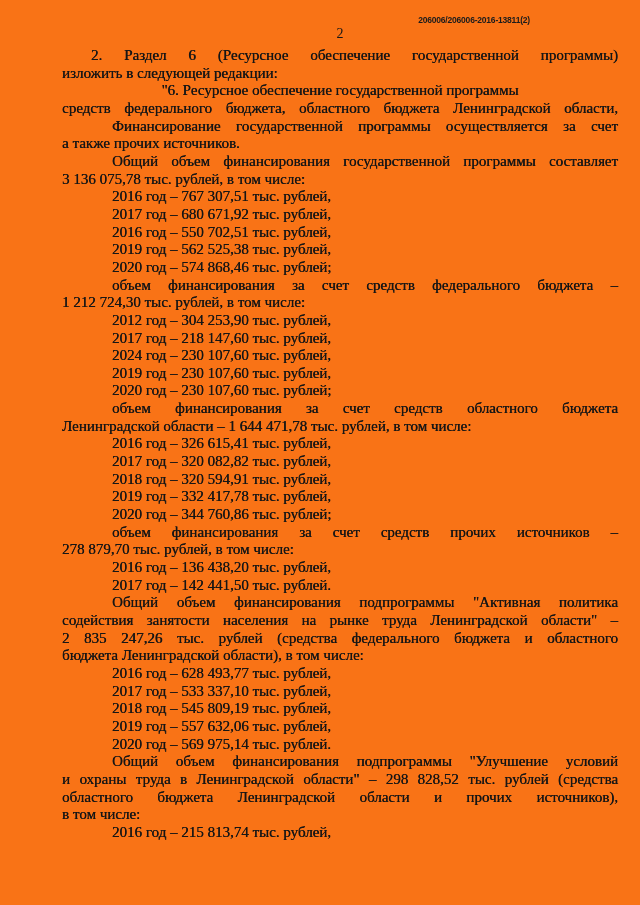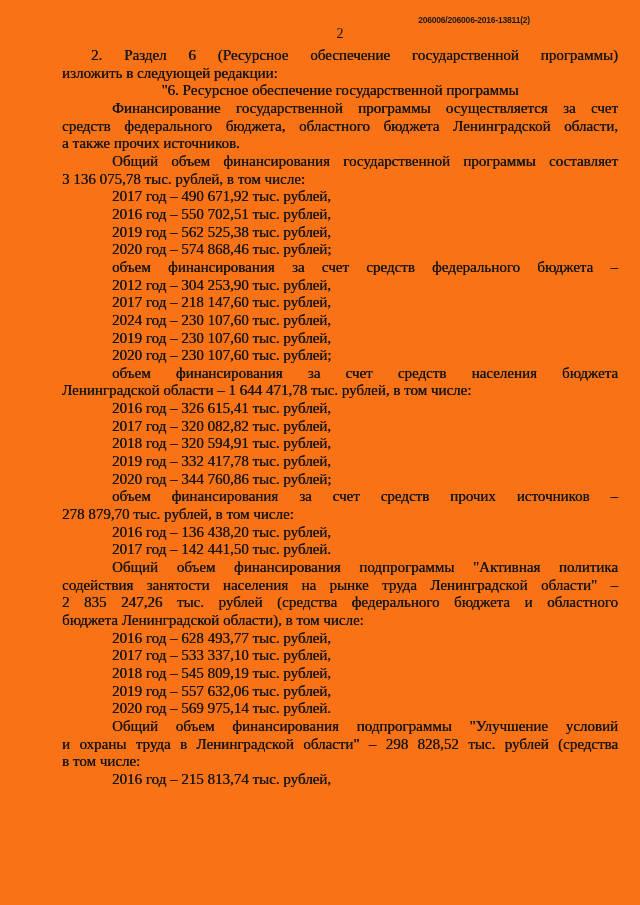--- a/index.html
+++ b/index.html
@@ -66,45 +66,47 @@
   <div class="doc-body">
 
     <div>
       <div class="ln ind1 jst">2. Раздел 6 (Ресурсное обеспечение государственной программы)</div>
       <div class="ln">изложить в следующей редакции:</div>
     </div>
 
     <div class="ln ctr">"6. Ресурсное обеспечение государственной программы</div>
 
     <div>
+      <div class="ln jst">средств федерального бюджета, областного бюджета Ленинградской области,</div>
       <div class="ln ind jst">Финансирование государственной программы осуществляется за счет</div>
-      <div class="ln jst">средств федерального бюджета, областного бюджета Ленинградской области,</div>
       <div class="ln">а также прочих источников.</div>
     </div>
 
     <div>
       <div class="ln ind jst">Общий объем финансирования государственной программы составляет</div>
       <div class="ln">3 136 075,78 тыс. рублей, в том числе:</div>
-      <div class="ln ind">2017 год – 490 671,92 тыс. рублей,</div>
+      <div class="ln ind">2016 год – 767 307,51 тыс. рублей,</div>
+      <div class="ln ind">2017 год – 680 671,92 тыс. рублей,</div>
       <div class="ln ind">2016 год – 550 702,51 тыс. рублей,</div>
       <div class="ln ind">2019 год – 562 525,38 тыс. рублей,</div>
       <div class="ln ind">2020 год – 574 868,46 тыс. рублей;</div>
     </div>
 
     <div>
       <div class="ln ind jst">объем финансирования за счет средств федерального бюджета –</div>
+      <div class="ln">1 212 724,30 тыс. рублей, в том числе:</div>
       <div class="ln ind">2012 год – 304 253,90 тыс. рублей,</div>
       <div class="ln ind">2017 год – 218 147,60 тыс. рублей,</div>
       <div class="ln ind">2024 год – 230 107,60 тыс. рублей,</div>
       <div class="ln ind">2019 год – 230 107,60 тыс. рублей,</div>
       <div class="ln ind">2020 год – 230 107,60 тыс. рублей;</div>
     </div>
 
     <div>
-      <div class="ln ind jst">объем финансирования за счет средств населения бюджета</div>
+      <div class="ln ind jst">объем финансирования за счет средств областного бюджета</div>
       <div class="ln">Ленинградской области – 1 644 471,78 тыс. рублей, в том числе:</div>
       <div class="ln ind">2016 год – 326 615,41 тыс. рублей,</div>
       <div class="ln ind">2017 год – 320 082,82 тыс. рублей,</div>
       <div class="ln ind">2018 год – 320 594,91 тыс. рублей,</div>
       <div class="ln ind">2019 год – 332 417,78 тыс. рублей,</div>
       <div class="ln ind">2020 год – 344 760,86 тыс. рублей;</div>
     </div>
 
     <div>
       <div class="ln ind jst">объем финансирования за счет средств прочих источников –</div>
@@ -121,18 +123,19 @@
       <div class="ln ind">2016 год – 628 493,77 тыс. рублей,</div>
       <div class="ln ind">2017 год – 533 337,10 тыс. рублей,</div>
       <div class="ln ind">2018 год – 545 809,19 тыс. рублей,</div>
       <div class="ln ind">2019 год – 557 632,06 тыс. рублей,</div>
       <div class="ln ind">2020 год – 569 975,14 тыс. рублей.</div>
     </div>
 
     <div>
       <div class="ln ind jst">Общий объем финансирования подпрограммы "Улучшение условий</div>
       <div class="ln jst">и охраны труда в Ленинградской области" – 298 828,52 тыс. рублей (средства</div>
+      <div class="ln jst">областного бюджета Ленинградской области и прочих источников),</div>
       <div class="ln">в том числе:</div>
       <div class="ln ind">2016 год – 215 813,74 тыс. рублей,</div>
     </div>
 
   </div>
 </div>
 
 </body></html>

